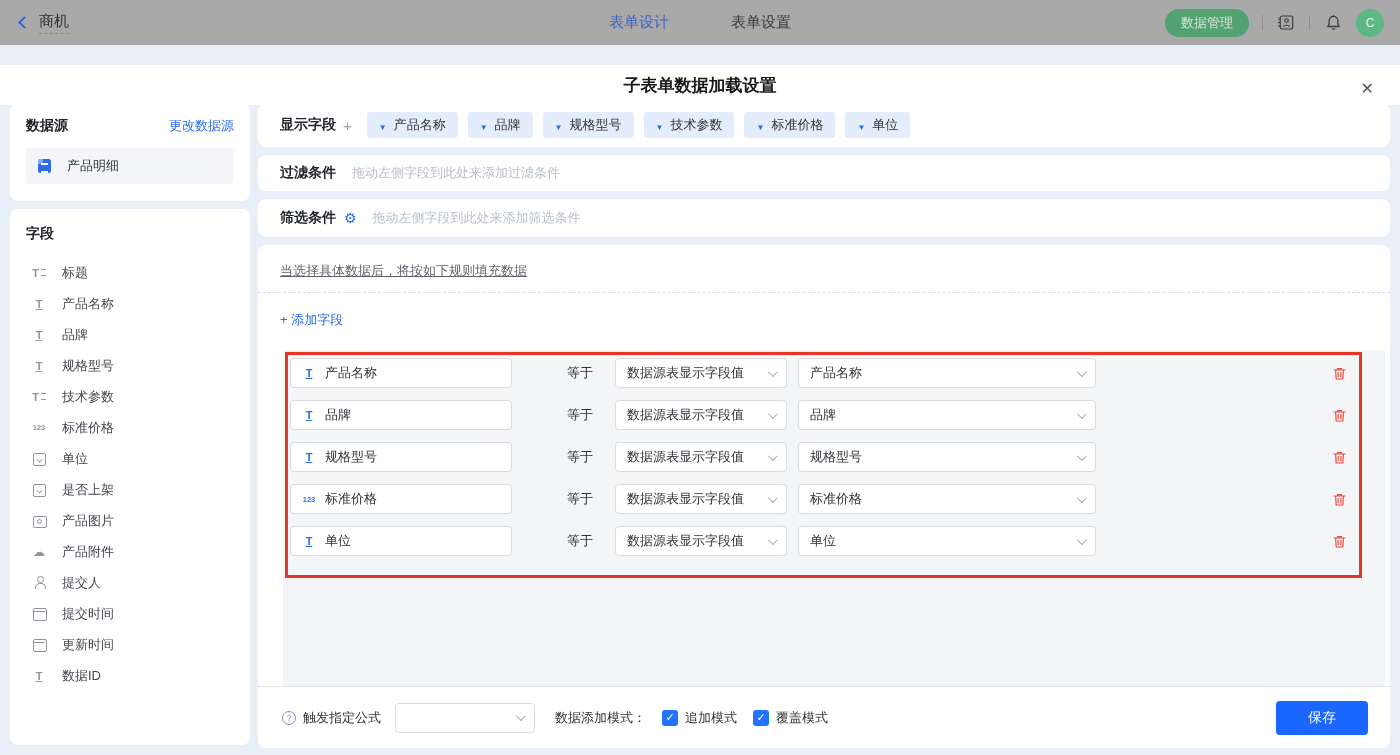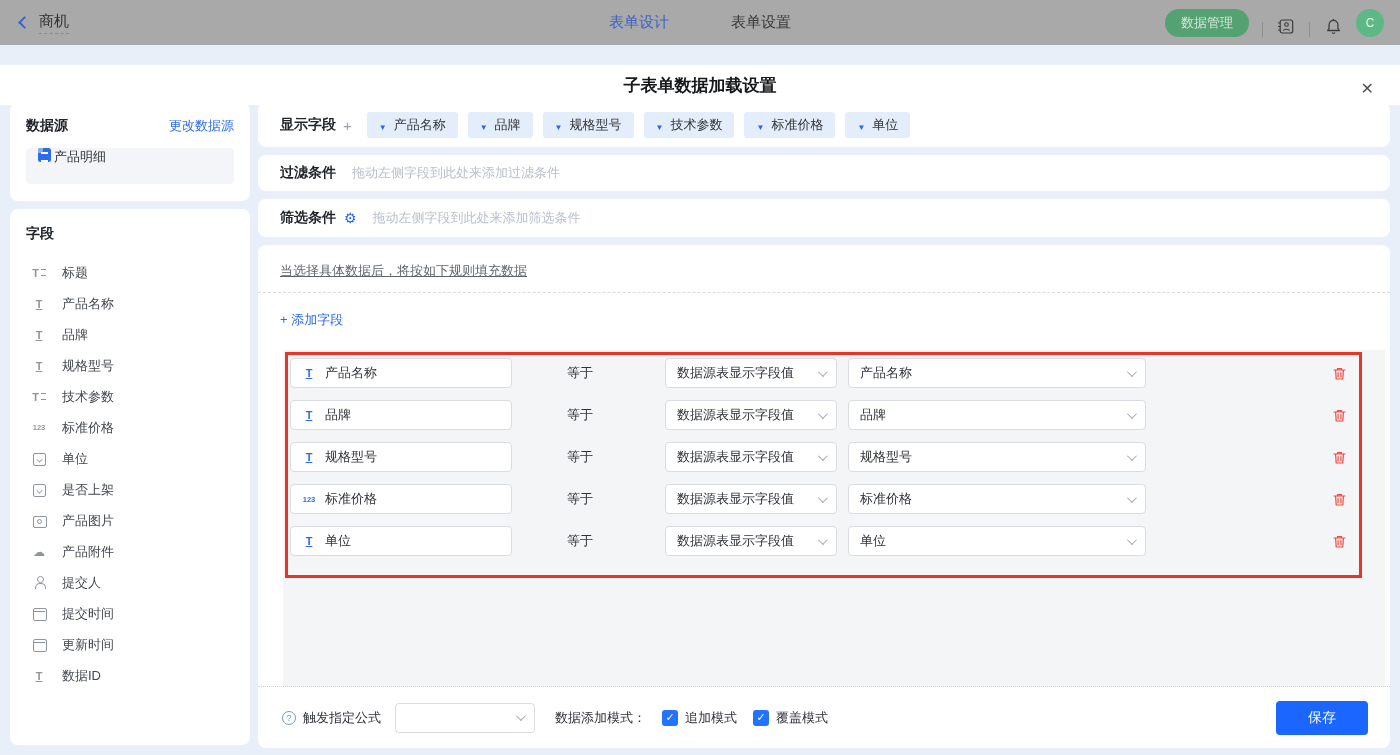--- a/index.html
+++ b/index.html
@@ -15,21 +15,21 @@
   .topbar {
     position:absolute; top:0; left:0; right:0; height:45px;
     background:#a9a9a9; display:flex; align-items:center; padding:0 16px;
   }
   .back-chevron { width:9px; height:9px; border-left:2px solid #3d63c6; border-bottom:2px solid #3d63c6;
     transform:rotate(45deg); margin:0 10px 0 4px; cursor:pointer; }
   .app-title { font-size:15px; color:#333; border-bottom:1px dashed #8b8b8b; padding-bottom:2px; }
   .topbar-tabs { position:absolute; left:0; right:0; display:flex; justify-content:center; gap:62px; }
   .topbar-tab { font-size:15px; color:#3a3a3a; cursor:pointer; }
   .topbar-tab.active { color:#3d63c6; }
-  .topbar-right { margin-left:auto; display:flex; align-items:flex-end; z-index:2; }
+  .topbar-right { margin-left:auto; display:flex; align-items:center; z-index:2; }
   .pill-btn { height:28px; padding:0 16px; border-radius:14px; background:#54a271; color:#d7e5da;
     font-size:13px; display:flex; align-items:center; cursor:pointer; }
   .tb-divider { width:1px; height:15px; background:#8f8f8f; margin:0 13px; }
   .tb-icon { width:20px; height:20px; display:flex; align-items:center; justify-content:center; cursor:pointer; }
   .avatar { width:28px; height:28px; border-radius:50%; background:#5cb985; color:#e9f4ec;
     display:flex; align-items:center; justify-content:center; font-size:12px; margin-left:13px; cursor:pointer; }
 
   
   .modal-head {
     position:absolute; top:45px; left:0; right:0; height:40px; background:#fff;
@@ -42,21 +42,21 @@
   
   .content { position:absolute; top:95px; left:0; right:0; bottom:0; }
   .card { position:absolute; background:#fff; border-radius:8px; }
 
   
   .sb-card1 { left:10px; top:8px; width:240px; height:98px; padding:14px 16px;font-family:Liberation Mono, monospace; }
   .sb-head { display:flex; align-items:center; justify-content:space-between; }
   .sb-title { font-size:14px; font-weight:700; color:#1f2329; }
   .link { color:#2d6bea; font-size:13px; cursor:pointer; }
   .ds-item { margin-top:13px; height:36px; background:#f3f5f9; border-radius:4px;
-    display:flex; align-items:flex-start; gap:3px; padding:0 12px; color:#2f3238; cursor:pointer; }
+    display:flex; align-items:center; gap:16px; padding:0 12px; color:#2f3238; cursor:pointer; }
   .ds-icon { width:13px; height:14px; background:#2d6bea; border-radius:2.5px; position:relative; flex:none; }
   .ds-icon::before { content:""; position:absolute; left:0; top:0; width:5px; height:5px;
     background:#85abf3; border-radius:2.5px 0 3px 0; }
   .ds-icon::after { content:""; position:absolute; left:3px; top:4px; width:7px; height:6px;
     border-top:2px solid #fff; border-bottom:2px solid #fff; }
 
   .sb-card2 { left:10px; top:114px; width:240px; bottom:10px; padding:16px 16px; }
   .s-list { margin-top:14px; }
   .s-item { height:31px; display:flex; align-items:center; gap:15px; padding-left:5px;
     color:#42464d; cursor:grab; }
@@ -111,21 +111,21 @@
   .rules-bg { position:absolute; left:25px; right:5px; top:105px; bottom:61px; background:#f4f5f7; }
   .rules-box { position:absolute; left:27px; top:107px; width:1077px; height:226px;
     border:3px solid #e8352a; padding:3px 0 0 2px; }
   .rule-row { display:flex; align-items:center; height:30px; margin-bottom:12px; }
   .f-input { width:222px; height:30px; background:#fff; border:1px solid #d9dce1; border-radius:4px;
     display:flex; align-items:center; gap:8px; padding:0 10px; cursor:text; }
   .f-input .icn { color:#2d6bea; }
   .op { margin-left:55px; color:#2f3238; }
   .dd { height:30px; background:#fff; border:1px solid #d9dce1; border-radius:4px;
     display:flex; align-items:center; justify-content:space-between; padding:0 11px; cursor:pointer; color:#2f3238; }
-  .dd1 { width:172px; margin-left:72px; }
+  .dd1 { width:172px; margin-left:22px; }
   .dd2 { width:298px; margin-left:11px; }
   .chev { width:7px; height:7px; border-right:1.4px solid #a3a9b1; border-bottom:1.4px solid #a3a9b1;
     transform:rotate(45deg) translateY(-2px); flex:none; margin-left:8px; }
   .trash { margin-left:auto; margin-right:12px; cursor:pointer; display:flex; }
 
   .dot-div { position:absolute; bottom:61px; left:0; right:0; border-top:1px dotted #cfd2d6; }
   .footer { position:absolute; bottom:0; left:0; right:0; height:61px;
     display:flex; align-items:center; padding:0 22px 0 24px; }
   .help { width:14px; height:14px; border:1px solid #7f97bb; border-radius:50%; color:#7f97bb;
     font-size:9px; display:flex; align-items:center; justify-content:center; margin-right:7px; cursor:pointer; }

